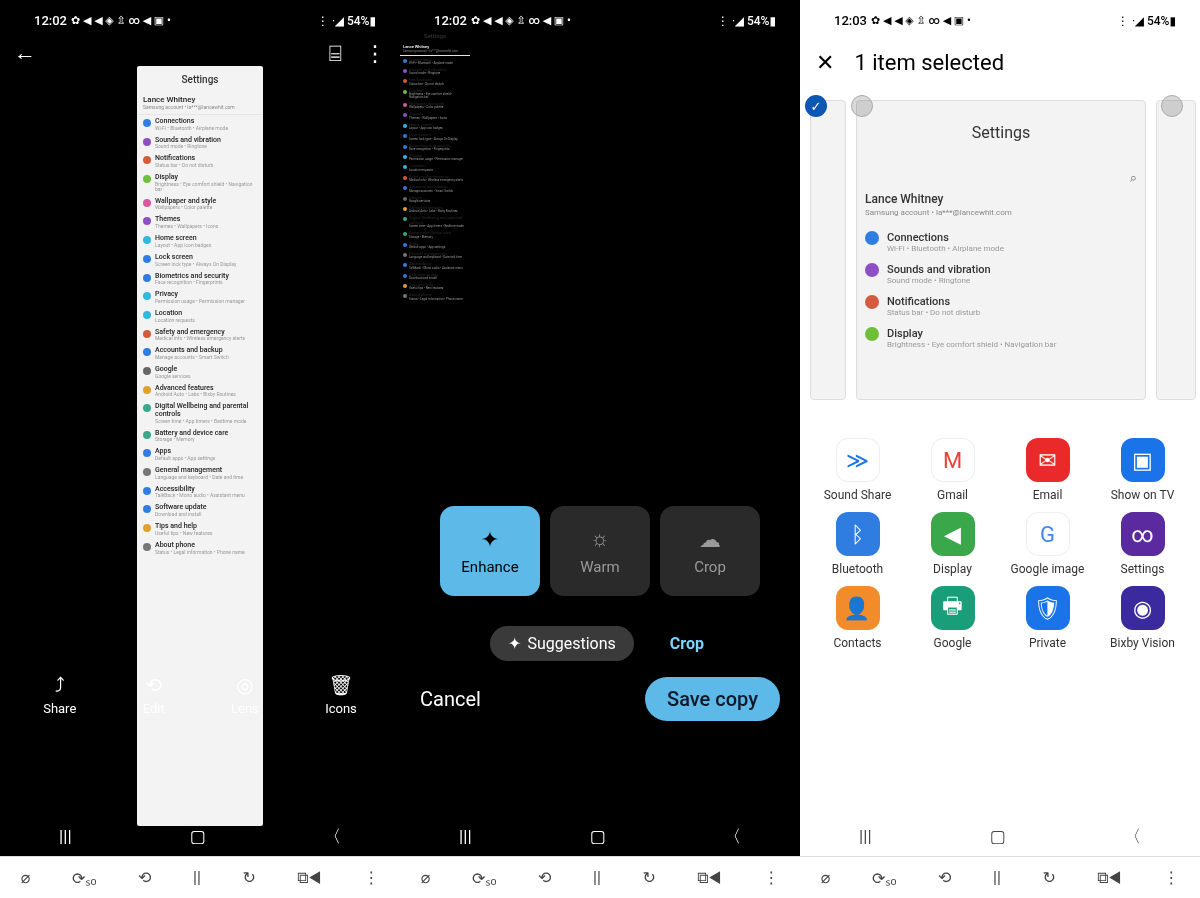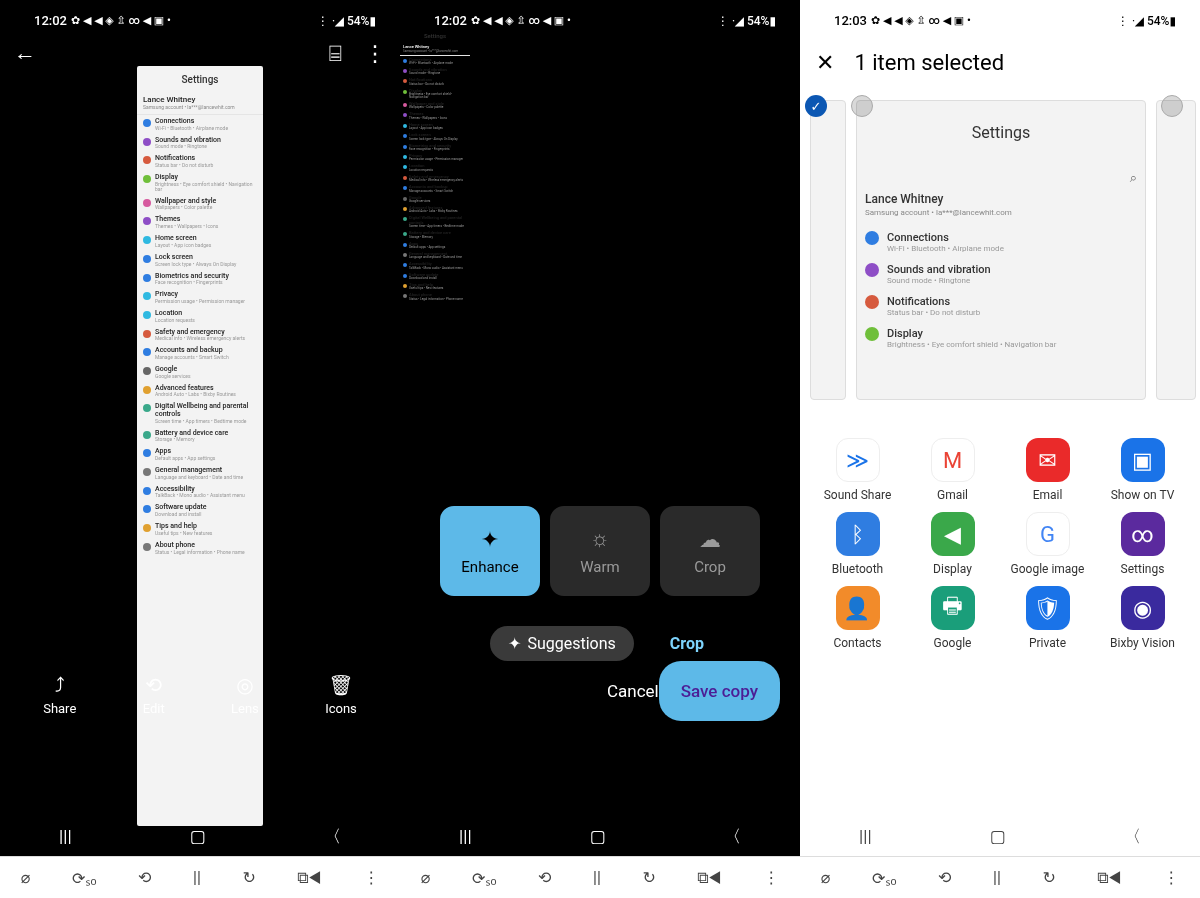--- a/index.html
+++ b/index.html
@@ -41,22 +41,22 @@
   .p2 .settings-strip.small .strip-user .us { font-size: 3px; }
   
   .p2 .fx-row { position: absolute; bottom: 220px; left: 0; right: 0; display: flex; justify-content: center; gap: 10px; padding: 0 14px; }
   .fx-btn { width: 100px; height: 90px; border-radius: 14px; display: flex; flex-direction: column; align-items: center; justify-content: center; gap: 6px; font-size: 15px; }
   .fx-btn.active { background: #5db9e8; color: #000; }
   .fx-btn.dim { background: #2a2a2a; color: #9a9a9a; }
   .fx-ico { font-size: 22px; }
   .p2 .tab-row { position: absolute; bottom: 155px; left: 0; right: 0; display: flex; justify-content: center; gap: 30px; font-size: 16px; }
   .tab-pill { background: #3a3a3a; padding: 8px 18px; border-radius: 20px; display: flex; gap: 6px; align-items: center; }
   .tab-plain { color: #7dd3fc; padding: 8px 6px; font-weight: bold; }
-  .p2 .save-row { position: absolute; bottom: 95px; left: 0; right: 0; display: flex; justify-content: flex-end; align-items: center; padding: 0 20px; font-size: 17px; }
-  .save-btn { background: #5db9e8; color: #4c1d95; padding: 20px 22px; border-radius: 22px; font-weight: 500; }
+  .p2 .save-row { position: absolute; bottom: 95px; left: 0; right: 0; display: flex; justify-content: space-between; align-items: center; padding: 0 20px; font-size: 20px; }
+  .save-btn { background: #5db9e8; color: #0f172a; padding: 10px 22px; border-radius: 22px; font-weight: 500; }
   
   .navbar { height: 40px; display: flex; justify-content: space-around; align-items: center; font-size: 16px; }
   .p3 .navbar, .p1 .navbar, .p2 .navbar { }
   
   .toolrow { height: 42px; background: #fff; color: #444; display: flex; justify-content: space-around; align-items: center; font-size: 16px; border-top: 1px solid #ddd; }
   .p1 .toolrow, .p2 .toolrow, .p3 .toolrow { }
   
   .p3 .header { height: 56px; display: flex; align-items: center; gap: 20px; padding: 0 16px; font-size: 22px; border-bottom: 0; margin-top: 6px; }
   .p3 .close { font-size: 22px; }
   .p3 .thumbs { height: 330px; display: flex; gap: 10px; padding: 10px 0 10px 10px; overflow: hidden; }

